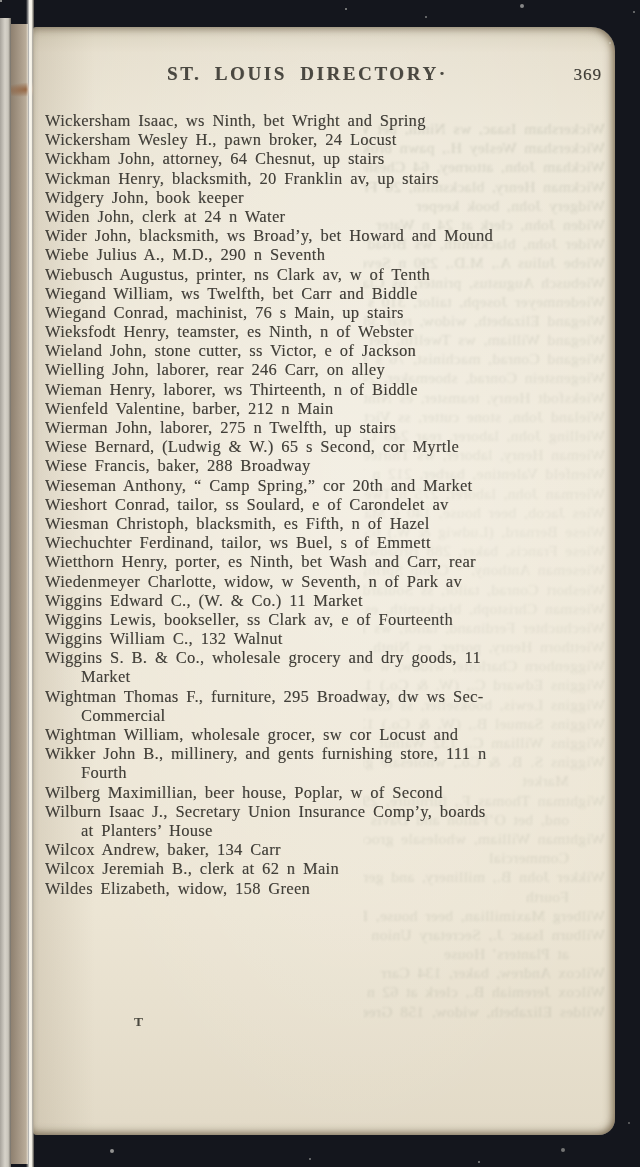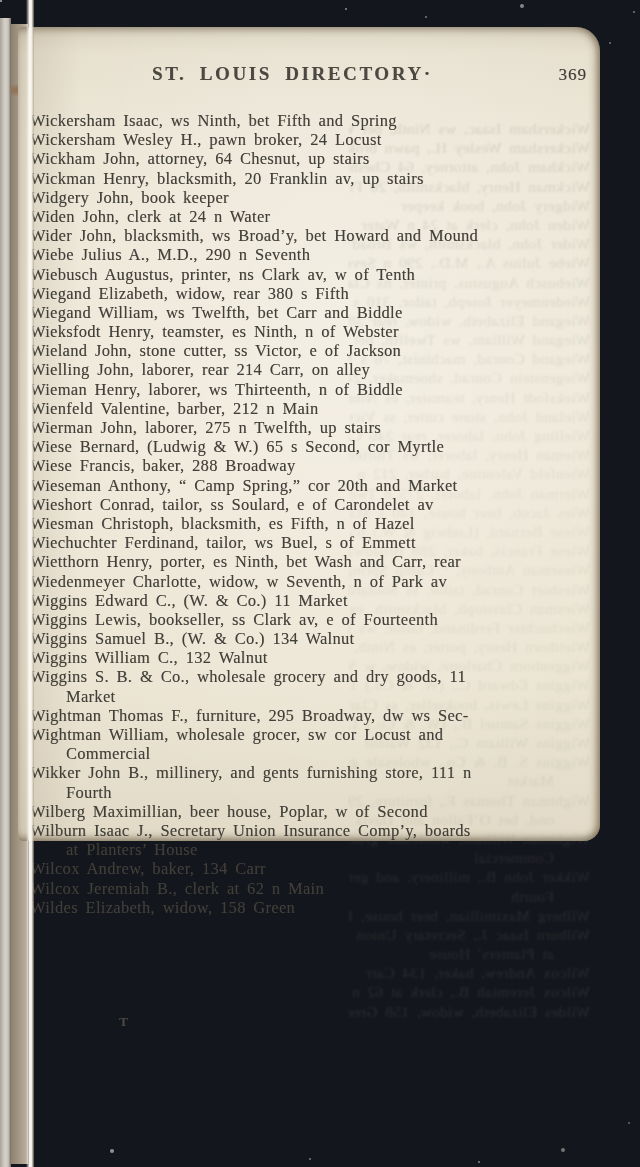--- a/index.html
+++ b/index.html
@@ -19,21 +19,21 @@
     position:absolute;left:11px;top:24px;width:17px;height:1140px;
     background:linear-gradient(90deg,#8f8170,#a99b89 55%,#c0b3a0);
   }
   .gutter-rust{
     position:absolute;left:0;top:58px;width:46px;height:14px;
     background:radial-gradient(ellipse at 40% 50%, rgba(140,84,45,.85), rgba(140,84,45,0) 75%);
     transform:rotate(-4deg);
   }
   
   .page{
-    position:absolute;left:18px;top:27px;width:582px;height:814px;
+    position:absolute;left:33px;top:27px;width:582px;height:1108px;
     border-radius:3px 24px 16px 4px;
     background:
       radial-gradient(ellipse at 55% 38%, rgba(255,255,255,.28), rgba(255,255,255,0) 72%),
       linear-gradient(90deg, rgba(150,135,110,.22), rgba(150,135,110,0) 62px),
       linear-gradient(180deg,#d9d1bd 0,#e7e0cf 26px,#ece6d6 110px,#efe9da 45%,#ece5d4 80%,#e2dac7 100%);
     box-shadow:
       inset -7px 0 9px -4px rgba(125,108,82,.85),
       inset 0 -6px 9px -4px rgba(110,96,74,.85),
       inset 0 7px 8px -5px rgba(100,90,70,.6);
   }
@@ -162,54 +162,53 @@
         <div class="entry-line">Wilcox Andrew, baker, 134 Carr</div>
         <div class="entry-line">Wilcox Jeremiah B., clerk at 62 n Main</div>
         <div class="entry-line">Wildes Elizabeth, widow, 158 Green</div>
       </div>
 
     <div class="header-title">ST. LOUIS DIRECTORY·</div>
     <div class="page-num">369</div>
 
     <div class="entries">
 
-    <div class="entry-line">Wickersham Isaac, ws Ninth, bet Fifth and Spring</div>
+    <div class="entry-line">Wickersham Isaac, ws Ninth, bet Wright and Spring</div>
         <div class="entry-line">Wickersham Wesley H., pawn broker, 24 Locust</div>
         <div class="entry-line">Wickham John, attorney, 64 Chesnut, up stairs</div>
         <div class="entry-line">Wickman Henry, blacksmith, 20 Franklin av, up stairs</div>
         <div class="entry-line">Widgery John, book keeper</div>
         <div class="entry-line">Widen John, clerk at 24 n Water</div>
         <div class="entry-line">Wider John, blacksmith, ws Broad’y, bet Howard and Mound</div>
         <div class="entry-line">Wiebe Julius A., M.D., 290 n Seventh</div>
         <div class="entry-line">Wiebusch Augustus, printer, ns Clark av, w of Tenth</div>
-        <div class="entry-line">Wiegand Elizabeth, widow, rear 380 s Fifth</div>
         <div class="entry-line">Wiegand William, ws Twelfth, bet Carr and Biddle</div>
+        <div class="entry-line">Wiegand Conrad, machinist, 76 s Main, up stairs</div>
         <div class="entry-line">Wieksfodt Henry, teamster, es Ninth, n of Webster</div>
         <div class="entry-line">Wieland John, stone cutter, ss Victor, e of Jackson</div>
-        <div class="entry-line">Wielling John, laborer, rear 214 Carr, on alley</div>
+        <div class="entry-line">Wielling John, laborer, rear 246 Carr, on alley</div>
         <div class="entry-line">Wieman Henry, laborer, ws Thirteenth, n of Biddle</div>
         <div class="entry-line">Wienfeld Valentine, barber, 212 n Main</div>
         <div class="entry-line">Wierman John, laborer, 275 n Twelfth, up stairs</div>
         <div class="entry-line">Wiese Bernard, (Ludwig &amp; W.) 65 s Second, cor Myrtle</div>
         <div class="entry-line">Wiese Francis, baker, 288 Broadway</div>
         <div class="entry-line">Wieseman Anthony, “ Camp Spring,” cor 20th and Market</div>
         <div class="entry-line">Wieshort Conrad, tailor, ss Soulard, e of Carondelet av</div>
         <div class="entry-line">Wiesman Christoph, blacksmith, es Fifth, n of Hazel</div>
         <div class="entry-line">Wiechuchter Ferdinand, tailor, ws Buel, s of Emmett</div>
         <div class="entry-line">Wietthorn Henry, porter, es Ninth, bet Wash and Carr, rear</div>
         <div class="entry-line">Wiedenmeyer Charlotte, widow, w Seventh, n of Park av</div>
         <div class="entry-line">Wiggins Edward C., (W. &amp; Co.) 11 Market</div>
         <div class="entry-line">Wiggins Lewis, bookseller, ss Clark av, e of Fourteenth</div>
-        <div class="entry-line">Wiggins Samuel B., (W. &amp; Co.) 134 Walnut</div>
         <div class="entry-line">Wiggins William C., 132 Walnut</div>
         <div class="entry-line">Wiggins S. B. &amp; Co., wholesale grocery and dry goods, 11</div>
         <div class="entry-line cont">Market</div>
         <div class="entry-line">Wightman Thomas F., furniture, 295 Broadway, dw ws Sec-</div>
+        <div class="entry-line cont">Commercial</div>
         <div class="entry-line">Wightman William, wholesale grocer, sw cor Locust and</div>
-        <div class="entry-line cont">Commercial</div>
         <div class="entry-line">Wikker John B., millinery, and gents furnishing store, 111 n</div>
         <div class="entry-line cont">Fourth</div>
         <div class="entry-line">Wilberg Maximillian, beer house, Poplar, w of Second</div>
         <div class="entry-line">Wilburn Isaac J., Secretary Union Insurance Comp’y, boards</div>
         <div class="entry-line cont">at Planters’ House</div>
         <div class="entry-line">Wilcox Andrew, baker, 134 Carr</div>
         <div class="entry-line">Wilcox Jeremiah B., clerk at 62 n Main</div>
         <div class="entry-line">Wildes Elizabeth, widow, 158 Green</div>
       </div>
 

